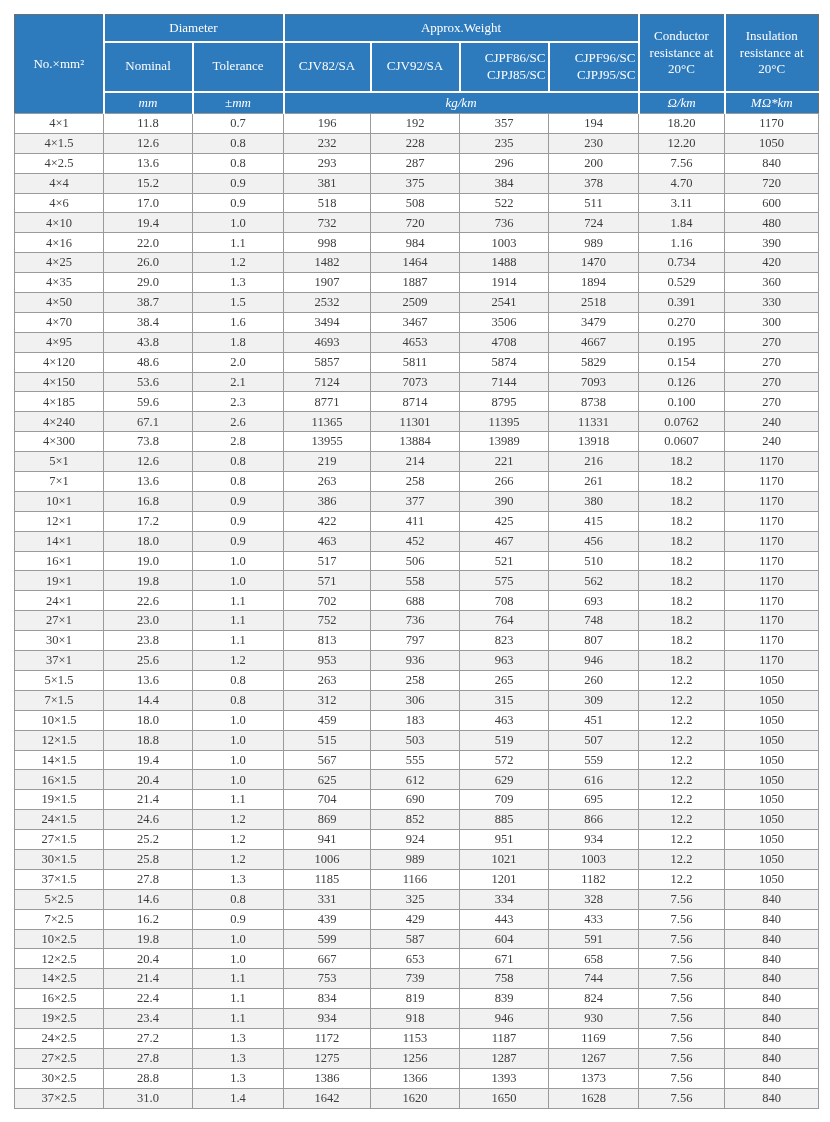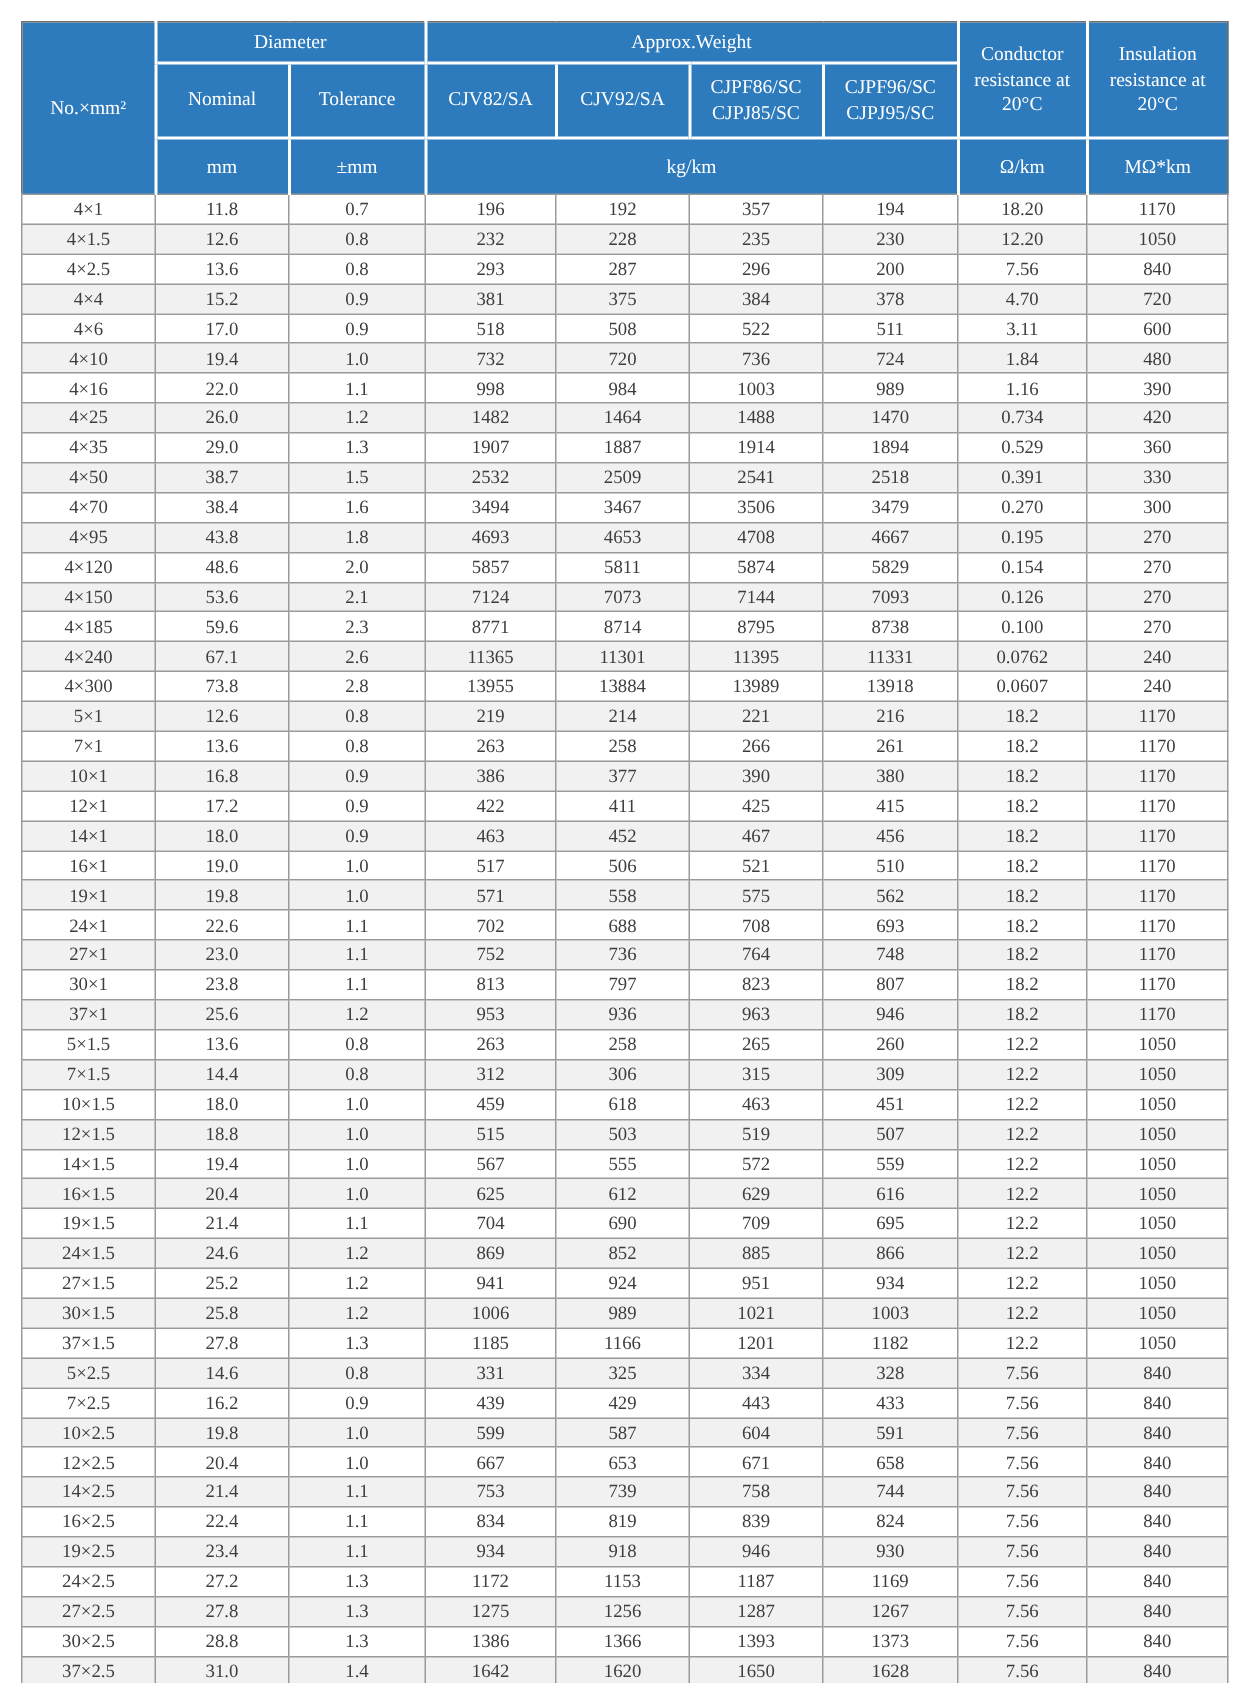--- a/index.html
+++ b/index.html
@@ -32,22 +32,22 @@
     vertical-align:middle;
     border-left:2px solid #fff;
     border-top:2px solid #fff;
     padding:1px 2px;
     line-height:1.25;
   }
   thead tr:first-child th{border-top:none;}
   thead tr:first-child th:first-child{border-left:none;}
   tr.hdr-groups{height:27px;}
   tr.hdr-cols{height:50px;}
-  tr.hdr-units{height:38px;}
-  .pre-line{white-space:pre-line;}
+  tr.hdr-units{height:22px;font-style:italic;}
+  .pre-line{white-space:pre-line;text-align:right;}
   tbody td{
     border:1px solid var(--grid);
     font-size:12.5px;
     color:var(--text);
     text-align:center;
     vertical-align:middle;
     height:19.9px;
     padding:0 2px;
     line-height:1;
     background:#FFFFFF;
@@ -424,21 +424,21 @@
         <td>315</td>
         <td>309</td>
         <td>12.2</td>
         <td>1050</td>
       </tr>
       <tr>
         <td>10×1.5</td>
         <td>18.0</td>
         <td>1.0</td>
         <td>459</td>
-        <td>618</td>
+        <td>183</td>
         <td>463</td>
         <td>451</td>
         <td>12.2</td>
         <td>1050</td>
       </tr>
       <tr>
         <td>12×1.5</td>
         <td>18.8</td>
         <td>1.0</td>
         <td>515</td>

